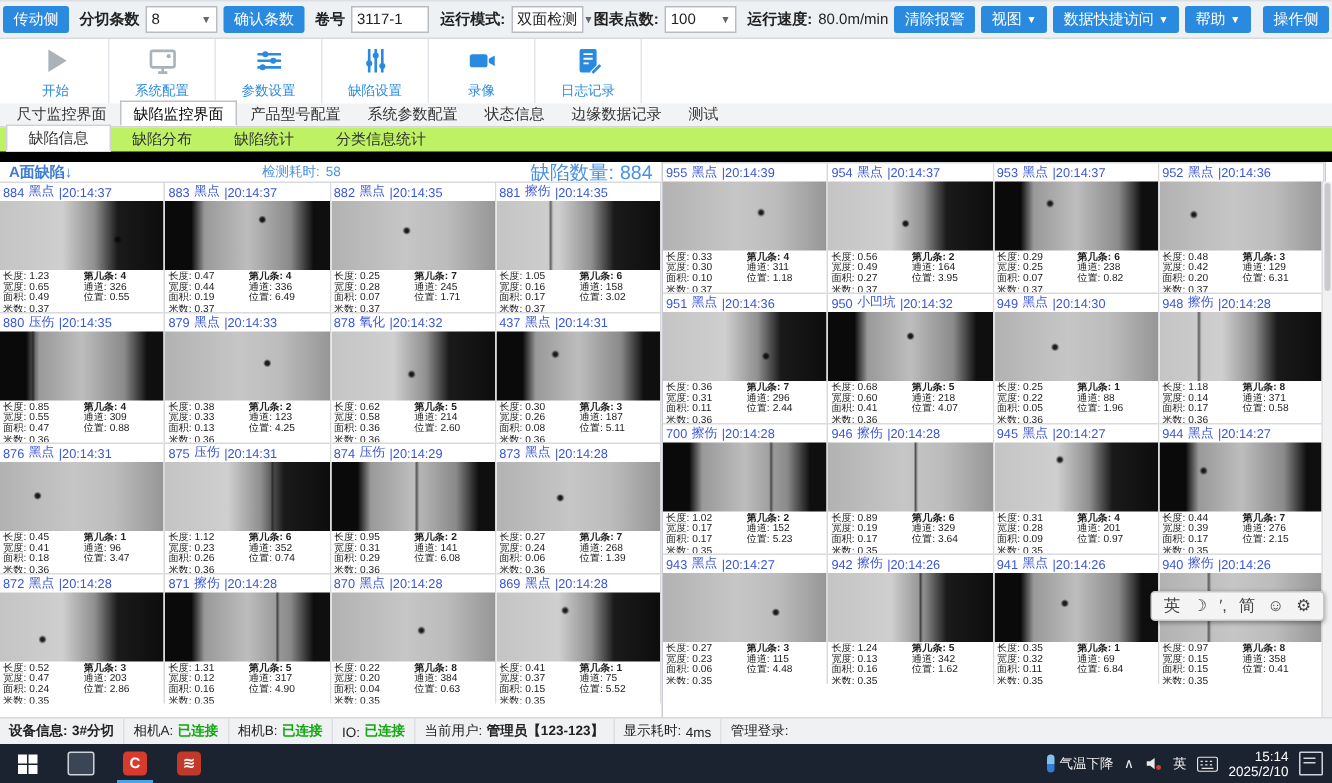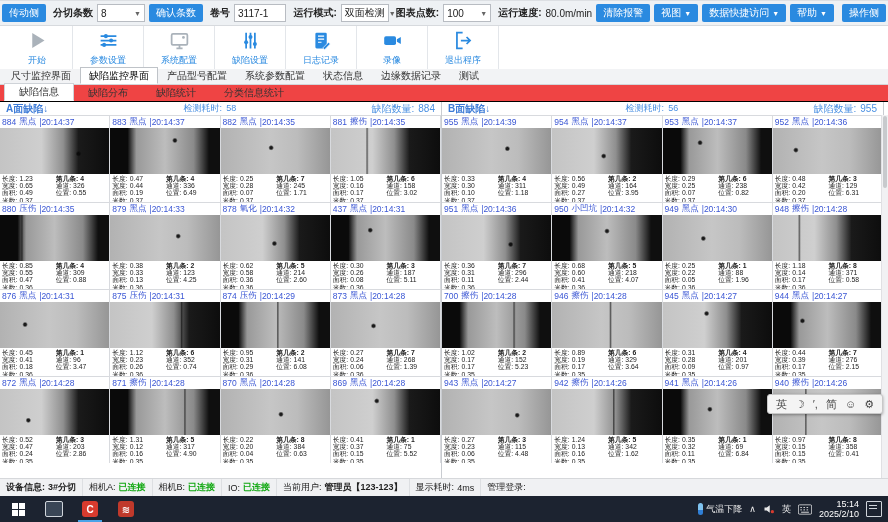--- a/index.html
+++ b/index.html
@@ -40,33 +40,33 @@
   .tool .tlabel{font-size:9px;color:#2a8ae0;margin-top:1px;}
 
   
   .tabs{height:15px;background:#f2f3f5;display:flex;align-items:flex-end;padding-left:2px;
         border-bottom:1px solid #d2d5d9;flex:0 0 auto;}
   .tab{font-size:10px;color:#333;padding:1px 8px 1px 8px;height:13px;display:flex;align-items:center;
        border:1px solid transparent;cursor:pointer;}
   .tab.active{background:#fff;border:1px solid #bfc3c8;border-bottom:1px solid #fff;color:#000;}
 
   
-  .subtabs{height:16px;background:#ef4444;display:flex;align-items:flex-end;padding-left:4px;
-           border-bottom:1px solid #000000;flex:0 0 auto;}
+  .subtabs{height:16px;background:#bef264;display:flex;align-items:flex-end;padding-left:4px;
+           border-bottom:7px solid #000000;flex:0 0 auto;}
   .subtab{font-size:10px;color:#333;padding:1px 14px;height:14px;display:flex;align-items:center;cursor:pointer;}
   .subtab.active{background:#fff;border:1px solid #cfd3d8;border-bottom:1px solid #fff;}
 
   
   .content{flex:1 1 auto;display:flex;position:relative;background:#fff;}
   .panel{width:441px;display:flex;flex-direction:column;border-right:1px solid #c9ccd1;}
   .panel:last-child{border-right:none;width:440px;}
   .panel-head{height:13px;display:flex;align-items:center;padding:0 6px;flex:0 0 auto;}
   .panel-head .ph-title{color:#3d7bd6;font-size:10px;font-weight:bold;}
   .panel-head .ph-mid{margin-left:auto;margin-right:auto;color:#4a90e2;font-size:9px;}
-  .panel-head .ph-right{color:#4a90e2;font-size:10px;}
+  .panel-head .ph-right{color:#4a90e2;font-size:13px;}
   .grid{flex:1 1 auto;display:grid;grid-template-columns:repeat(4,1fr);grid-template-rows:repeat(4,87px);}
   .cell{border-right:1px solid #d8dade;border-top:1px solid #d8dade;display:flex;flex-direction:column;
         overflow:hidden;cursor:pointer;background:#fff;}
   .cell-head{height:12px;flex:0 0 auto;display:flex;align-items:center;gap:3px;padding:0 2px;
              color:#3a56d4;font-size:8.5px;white-space:nowrap;overflow:hidden;}
   .cell-img{height:46px;flex:0 0 auto;background:#888;}
   .cell-stats{flex:1;display:flex;font-size:6.8px;line-height:7.2px;color:#222;padding:1px 2px 0 2px;gap:2px;}
   .cs-col{flex:1;min-width:0;}
   .cs-col div{white-space:nowrap;overflow:hidden;}
   .cs-strip{font-weight:bold;}
@@ -154,84 +154,75 @@
         <span class="ticon">
           <svg viewBox="0 0 24 24" width="21" height="21">
             <path d="M6 3.5l14 8.5-14 8.5z" fill="#aab2ba"></path>
           </svg>
         </span>
         <span class="tlabel">开始</span>
       </div>
       <div class="tool">
         <span class="ticon">
           <svg viewBox="0 0 24 24" width="21" height="21">
+            <rect x="3" y="4.5" width="18" height="12.5" rx="1.5" fill="none" stroke="#aab2ba" stroke-width="2"></rect>
+            <path d="M8.5 21h7M12 17v4" stroke="#aab2ba" stroke-width="2" fill="none"></path>
+            <circle cx="16.5" cy="8.5" r="1.6" fill="#aab2ba"></circle>
+          </svg>
+        </span>
+        <span class="tlabel">系统配置</span>
+      </div>
+      <div class="tool">
+        <span class="ticon">
+          <svg viewBox="0 0 24 24" width="21" height="21">
             <g stroke="#2a8ae0" stroke-width="2">
               <path d="M3 7h18M3 12h18M3 17h18" fill="none"></path>
             </g>
             <g fill="#2a8ae0">
               <circle cx="9" cy="7" r="2.3"></circle>
               <circle cx="15" cy="12" r="2.3"></circle>
               <circle cx="7" cy="17" r="2.3"></circle>
             </g>
           </svg>
         </span>
         <span class="tlabel">参数设置</span>
-      </div>
-      <div class="tool">
-        <span class="ticon">
-          <svg viewBox="0 0 24 24" width="21" height="21">
-            <rect x="3" y="4.5" width="18" height="12.5" rx="1.5" fill="none" stroke="#aab2ba" stroke-width="2"></rect>
-            <path d="M8.5 21h7M12 17v4" stroke="#aab2ba" stroke-width="2" fill="none"></path>
-            <circle cx="16.5" cy="8.5" r="1.6" fill="#aab2ba"></circle>
-          </svg>
-        </span>
-        <span class="tlabel">系统配置</span>
       </div>
       <div class="tool">
         <span class="ticon">
           <svg viewBox="0 0 24 24" width="21" height="21">
             <g stroke="#2a8ae0" stroke-width="2">
               <path d="M7 3v18M12 3v18M17 3v18" fill="none"></path>
             </g>
             <g fill="#2a8ae0">
               <circle cx="7" cy="14" r="2.3"></circle>
               <circle cx="12" cy="8" r="2.3"></circle>
               <circle cx="17" cy="16" r="2.3"></circle>
             </g>
           </svg>
         </span>
         <span class="tlabel">缺陷设置</span>
       </div>
       <div class="tool">
         <span class="ticon">
           <svg viewBox="0 0 24 24" width="21" height="21">
+            <rect x="2.5" y="7" width="13.5" height="10" rx="2" fill="#2a8ae0"></rect>
+            <path d="M17 10.5l4.5-2.5v8L17 13.5z" fill="#2a8ae0"></path>
+          </svg>
+        </span>
+        <span class="tlabel">录像</span>
+      </div>
+      <div class="tool">
+        <span class="ticon">
+          <svg viewBox="0 0 24 24" width="21" height="21">
             <rect x="5" y="3" width="13" height="18" rx="1.5" fill="#2a8ae0"></rect>
             <path d="M8 7h7M8 10.5h7M8 14h4" stroke="#fff" stroke-width="1.4" fill="none"></path>
             <path d="M13.5 20.5l6.5-6.5 2 2-6.5 6.5z" fill="#2a8ae0" stroke="#fff" stroke-width="0.8"></path>
           </svg>
         </span>
         <span class="tlabel">日志记录</span>
-      </div>
-      <div class="tool">
-        <span class="ticon">
-          <svg viewBox="0 0 24 24" width="21" height="21">
-            <rect x="2.5" y="7" width="13.5" height="10" rx="2" fill="#2a8ae0"></rect>
-            <path d="M17 10.5l4.5-2.5v8L17 13.5z" fill="#2a8ae0"></path>
-          </svg>
-        </span>
-        <span class="tlabel">录像</span>
-      </div>
-      <div class="tool">
-        <span class="ticon">
-          <svg viewBox="0 0 24 24" width="21" height="21">
-            <path d="M11 3H4.5v18H11" fill="none" stroke="#2a8ae0" stroke-width="2"></path>
-            <path d="M9 12h10M15.5 8l4 4-4 4" fill="none" stroke="#2a8ae0" stroke-width="2"></path>
-          </svg>
-        </span>
-        <span class="tlabel">退出程序</span>
       </div>
     </div>
 
   <div class="tabs" id="tabs">
       <div class="tab">尺寸监控界面</div>
       <div class="tab active">缺陷监控界面</div>
       <div class="tab">产品型号配置</div>
       <div class="tab">系统参数配置</div>
       <div class="tab">状态信息</div>
       <div class="tab">边缘数据记录</div>
@@ -585,25 +576,20 @@
               <div class="cs-col">
                 <div class="cs-strip"><span>第几条:</span><span style="margin-left: 2px;">1</span></div>
                 <div><span>通道:</span><span style="margin-left: 2px;">75</span></div>
                 <div><span>位置:</span><span style="margin-left: 2px;">5.52</span></div>
               </div>
             </div>
           </div>
         </div>
       </div>
       <div class="panel">
-        <div class="panel-head">
-          <span class="ph-title"><span>B面缺陷</span><span>↓</span></span>
-          <span class="ph-mid"><span>检测耗时:</span><span style="margin-left: 4px;">56</span></span>
-          <span class="ph-right"><span>缺陷数量:</span><span style="margin-left: 4px;">955</span></span>
-        </div>
         <div class="grid">
           <div class="cell">
             <div class="cell-head">
               <span>955</span>
               <span>黑点</span>
               <span>|20:14:39</span>
             </div>
             <div class="cell-img" style="background: radial-gradient(circle at 60% 45%, rgba(8, 8, 8, 0.9) 0px, rgba(8, 8, 8, 0.9) 1.2px, rgba(8, 8, 8, 0) 2.8px), linear-gradient(90deg, rgb(178, 178, 178) 0%, rgb(198, 198, 198) 45%, rgb(188, 188, 188) 70%, rgb(150, 150, 150) 100%);"></div>
             <div class="cell-stats">
               <div class="cs-col">

